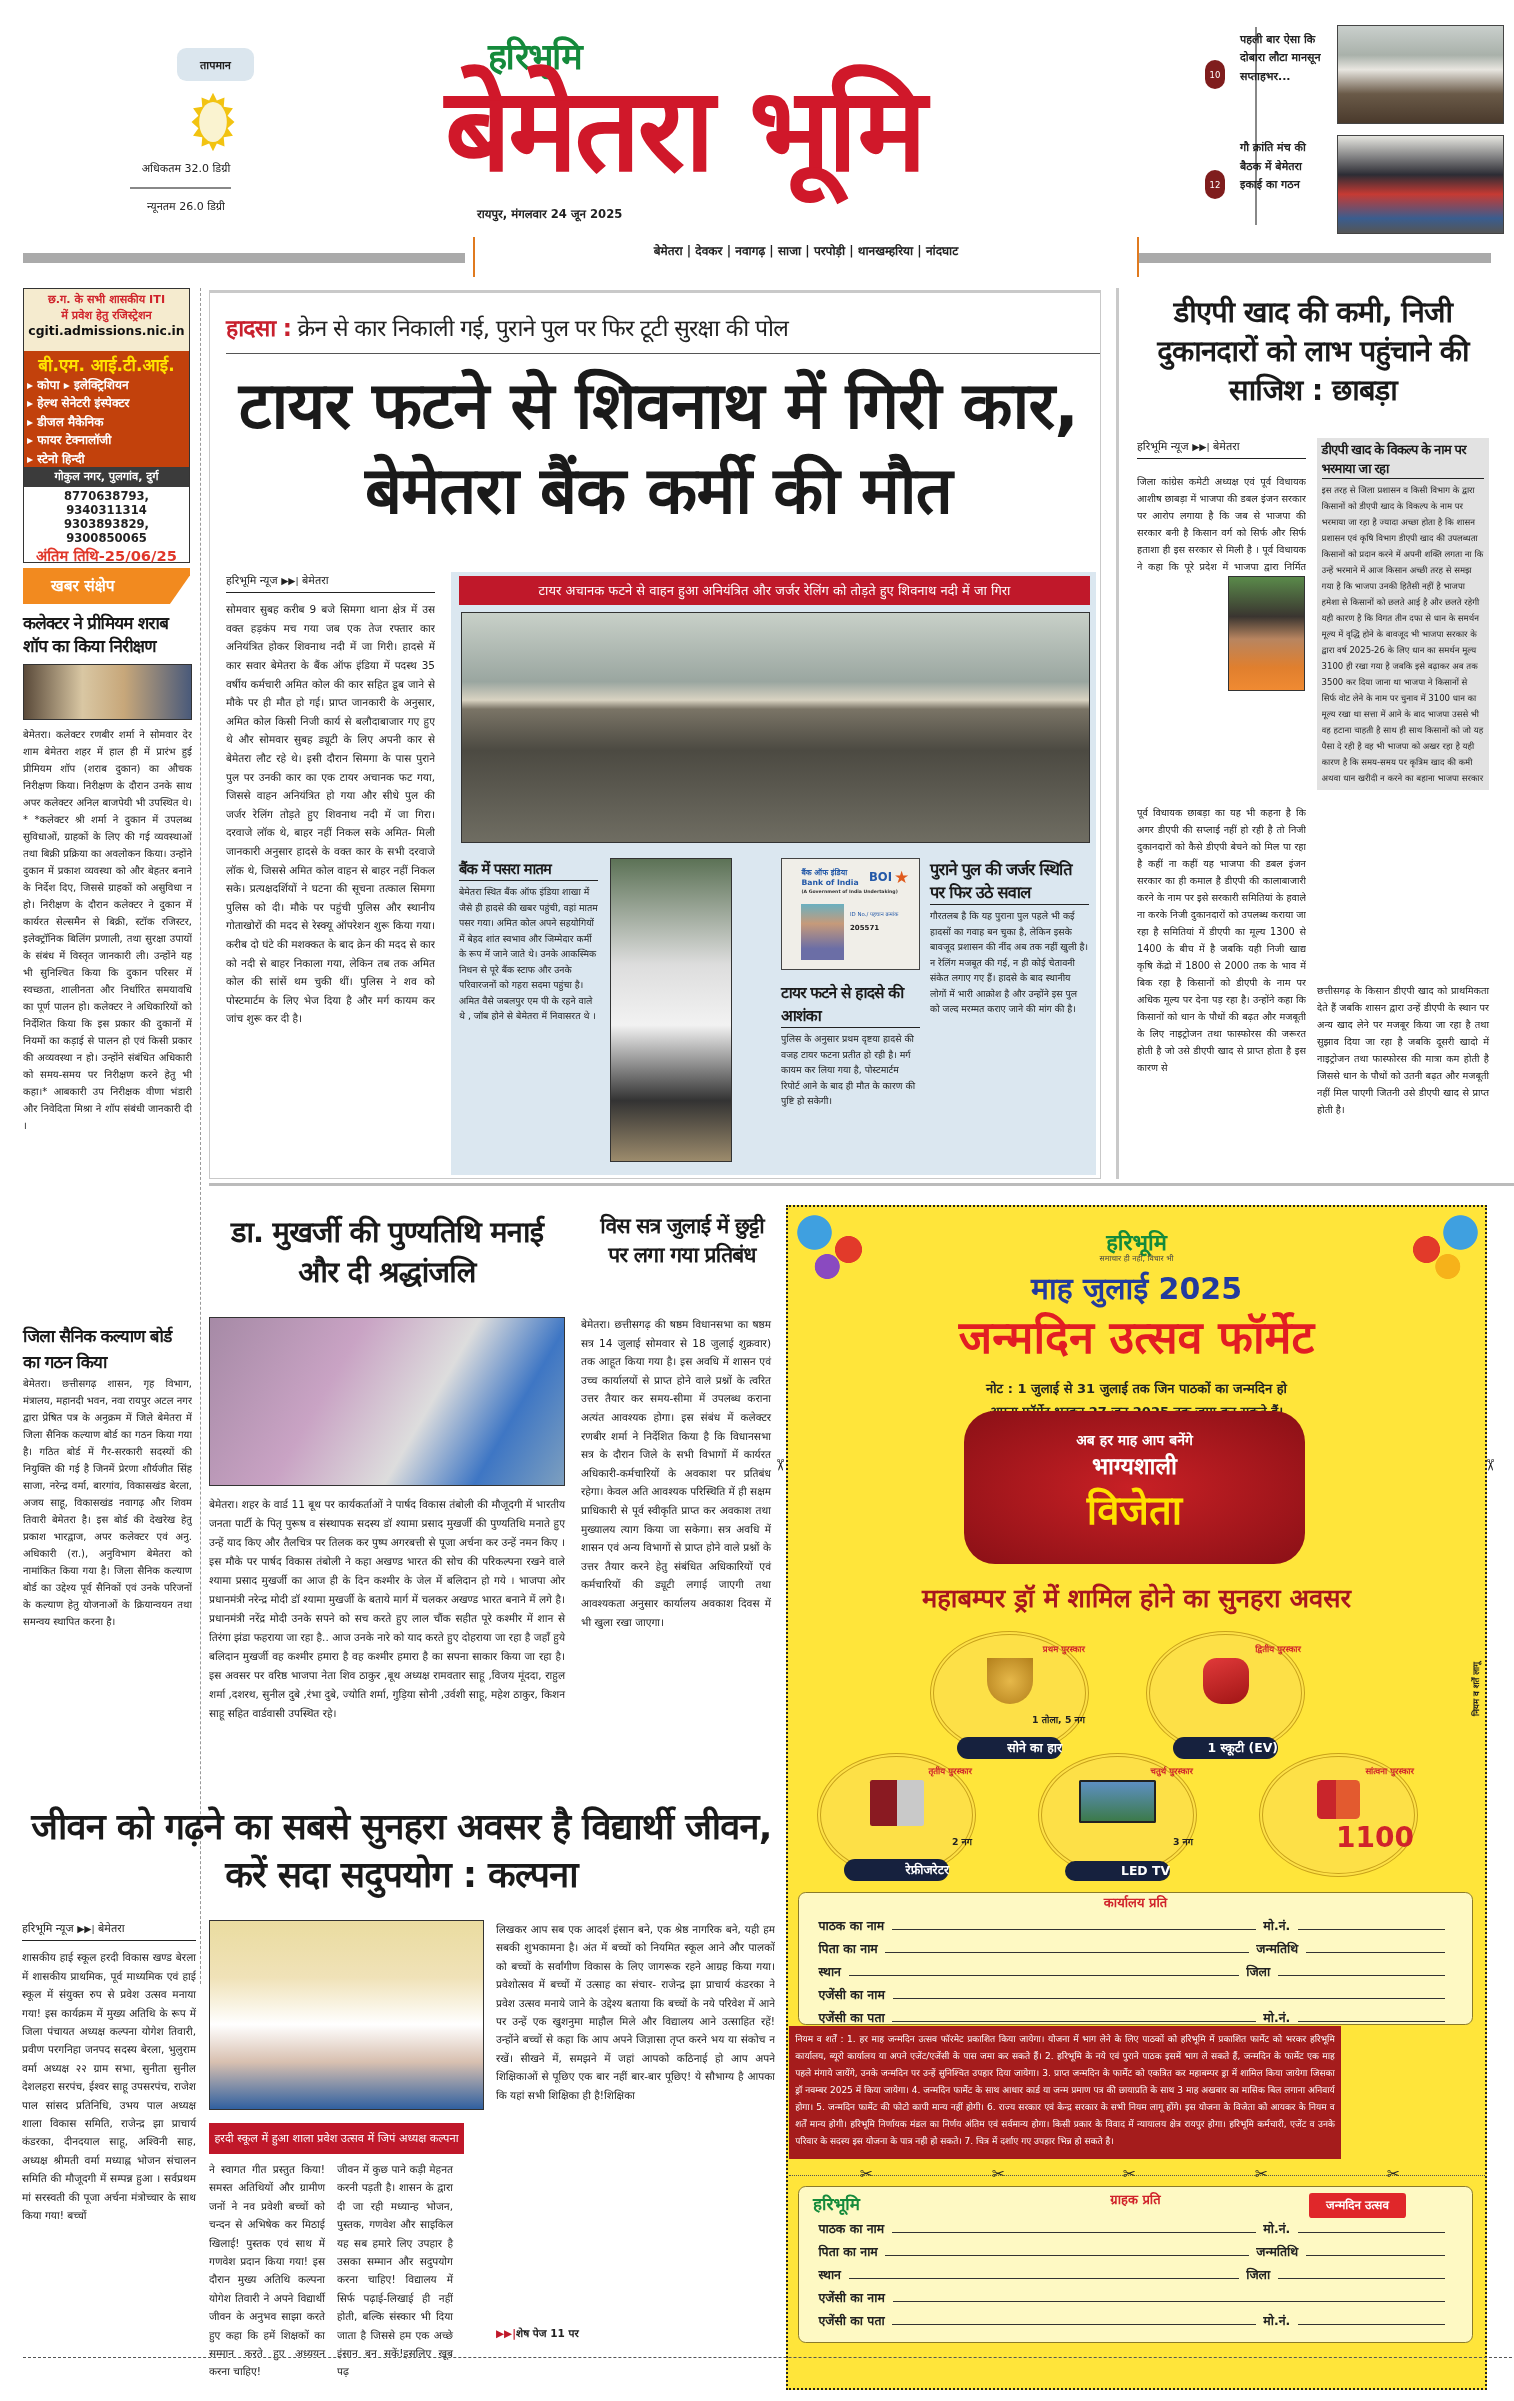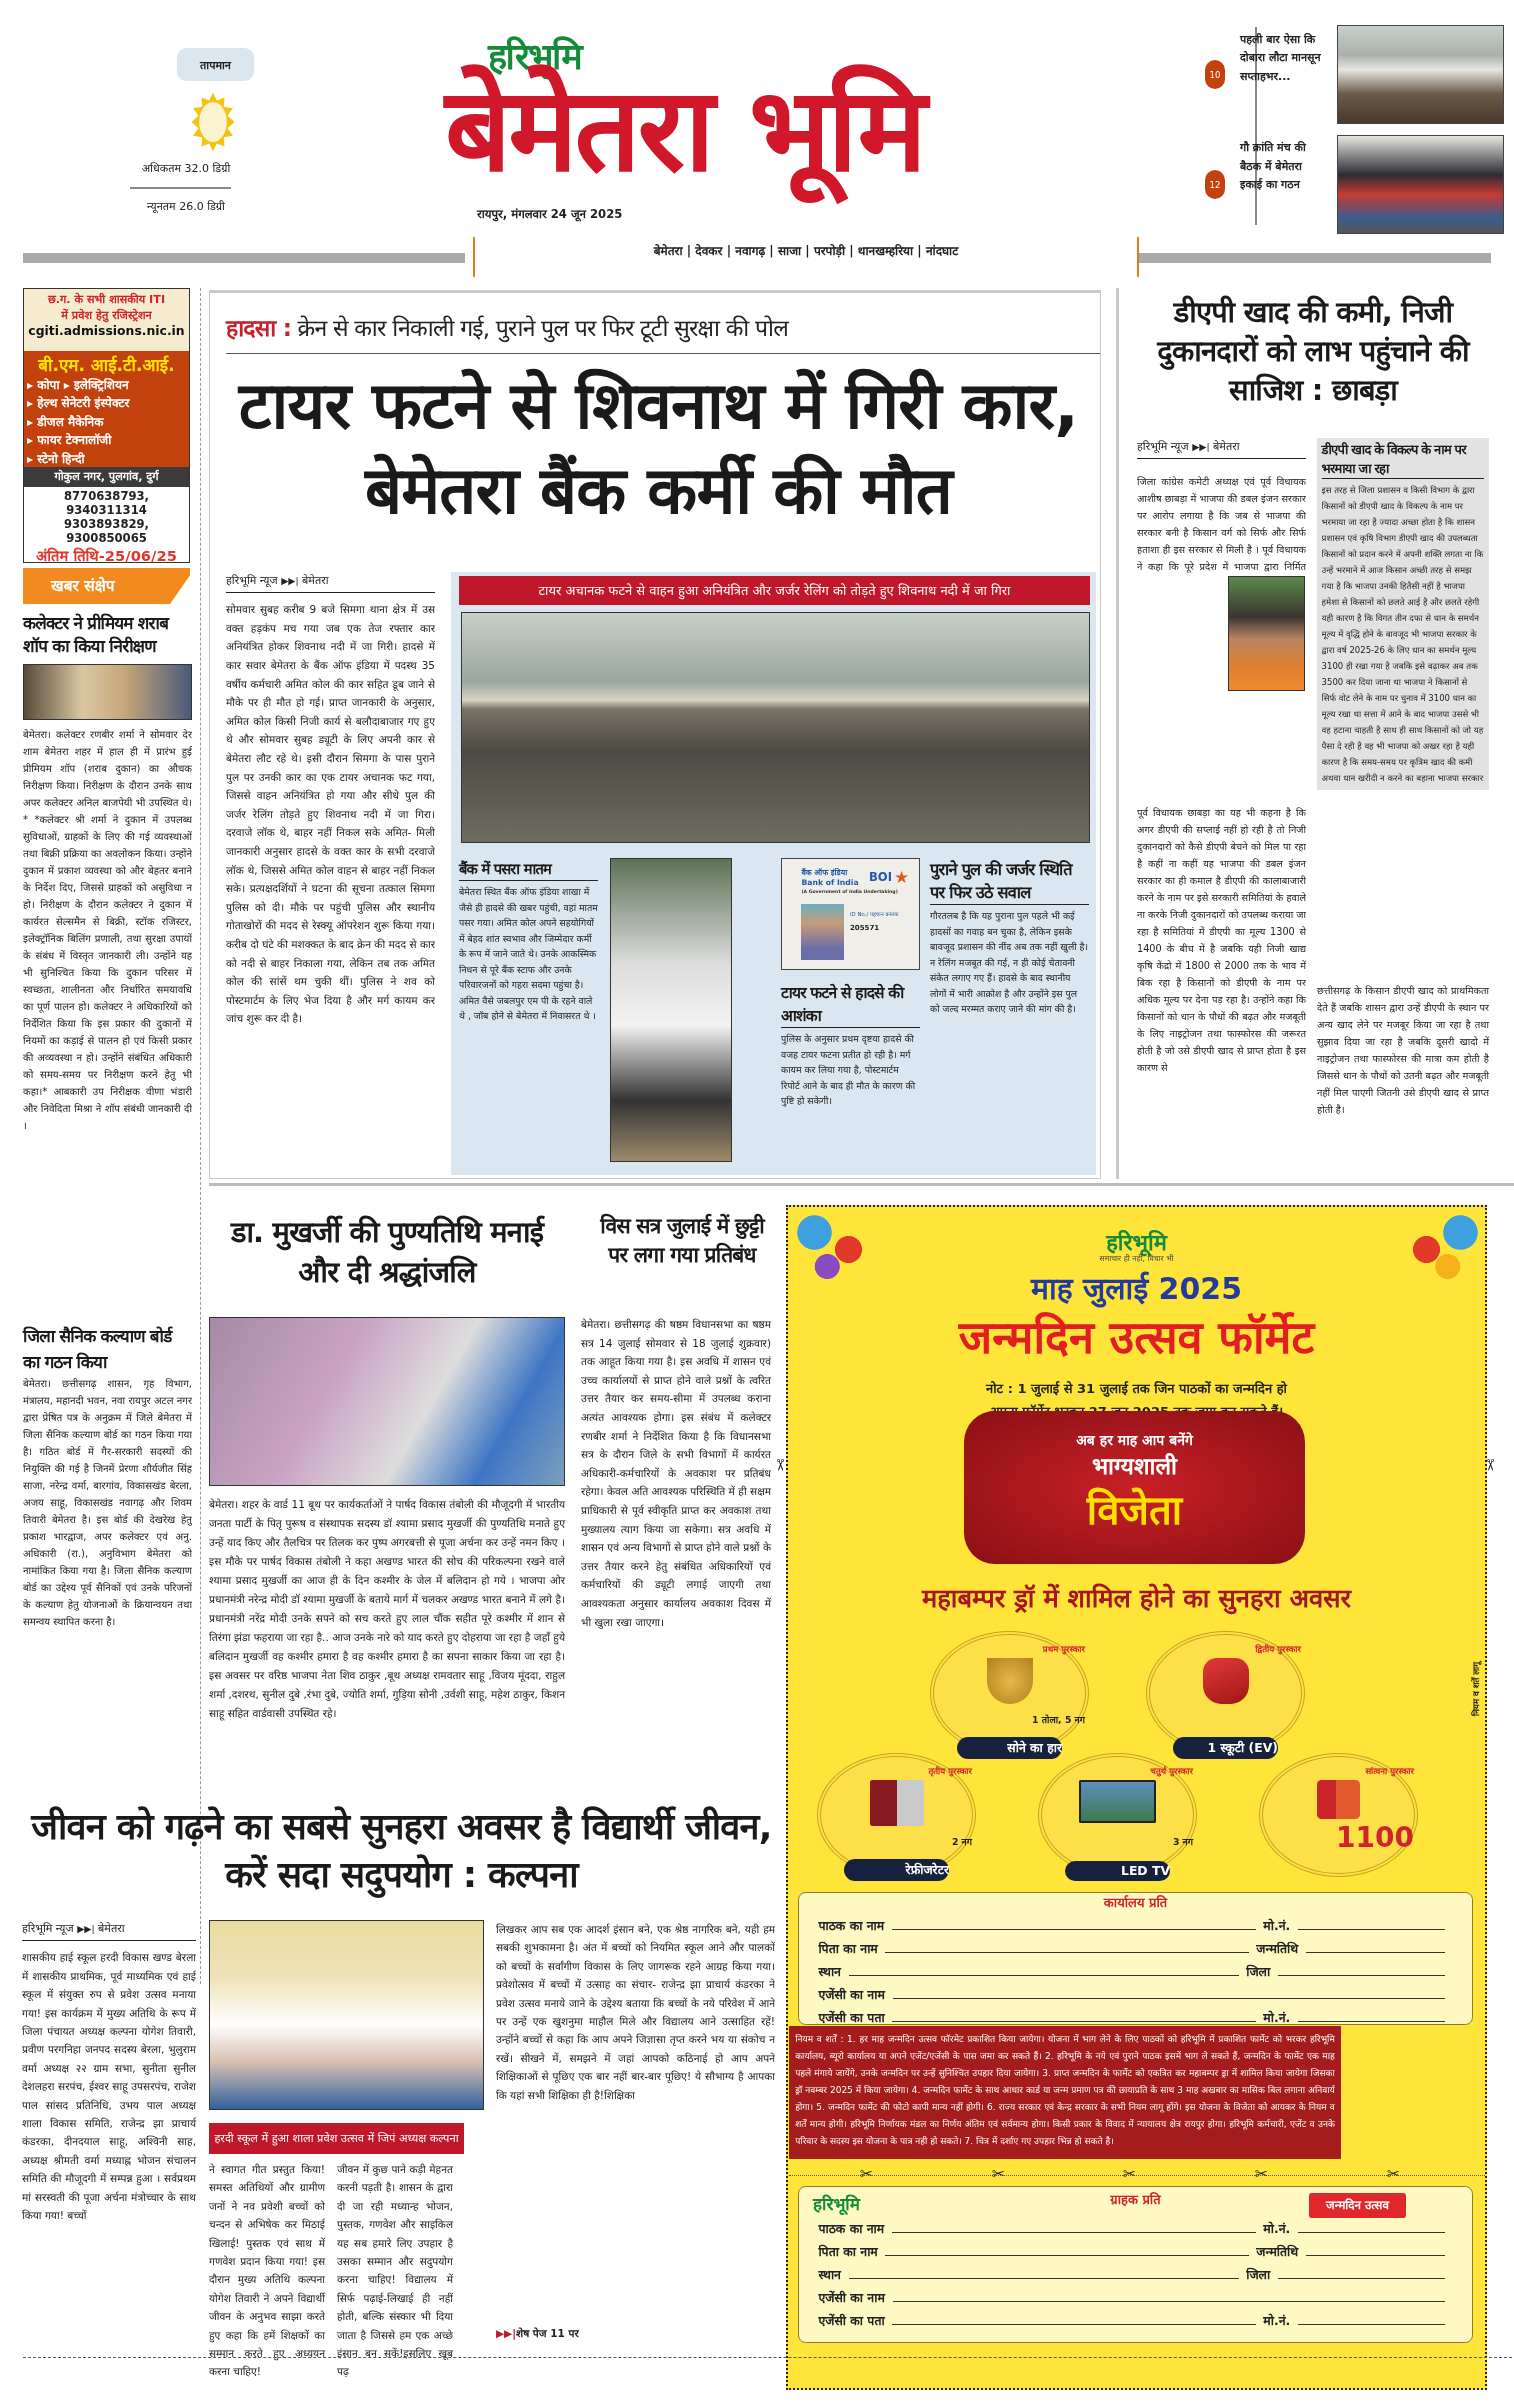--- a/index.html
+++ b/index.html
@@ -18,21 +18,21 @@
 #temp-rule{left:130px;top:187px;width:101px;height:1.5px;background:#888}
 #brand-small{left:488px;top:31px;font-size:36px;font-weight:bold;color:#148a3b;font-family:"DejaVu Sans",sans-serif;letter-spacing:-1.5px}
 #masthead-title{left:445px;top:60px;font-size:116px;line-height:139px;color:#d0182a;font-family:"DejaVu Sans",sans-serif;font-weight:bold;letter-spacing:-3.1px}
 #dateline{left:477px;top:206px;font-size:11.6px;font-weight:bold}
 #grey-bar-l{left:23px;top:253px;width:442px;height:10px;background:#aaa}
 #grey-bar-r{left:1139px;top:253px;width:352px;height:10px;background:#aaa}
 #edition-bracket{left:473px;top:237px;width:666px;height:40px;border-left:2.3px solid #e07a1f;border-right:2.3px solid #e07a1f}
 #edition-list{left:473px;top:242px;width:666px;text-align:center;font-size:12px;font-weight:bold}
 #teaser-line{left:1255px;top:27px;width:1.5px;height:198px;background:#888}
 .teaser{position:absolute;left:1205px;width:310px}
-.teaser .num{position:absolute;left:0;width:20px;height:29px;border-radius:10px;background:#c2410c;color:#fff;font-size:8.5px;display:flex;align-items:center;justify-content:center}
+.teaser .num{position:absolute;left:0;width:20px;height:29px;border-radius:10px;background:#7f1d1d;color:#fff;font-size:8.5px;display:flex;align-items:center;justify-content:center}
 .teaser .txt{position:absolute;left:35px;width:85px;font-size:11px;line-height:18.6px;font-weight:bold;color:#222}
 .teaser .pic{position:absolute;left:132px;width:167px;height:99px;border:0.8px solid #444}
 
 #iti-ad{left:23px;top:288px;width:167px;height:275px;border:1.5px solid #333}
 #iti-top{background:#f5ebcf;color:#d0232b;text-align:center;font-weight:bold;font-size:11.2px;line-height:15.5px;padding-top:3.1px;height:62px}
 #iti-url{color:#111;font-size:12.4px}
 #iti-red{background:#c2410c;color:#fff;padding:1.5px 3.1px;height:116px}
 #iti-red .big{color:#ffe100;font-size:17px;font-weight:bold;text-align:center}
 #iti-red .item{font-size:12px;font-weight:bold;line-height:18.6px}
 #iti-addr{background:#3b3b3b;color:#fff;font-weight:bold;text-align:center;font-size:11.2px;height:20px;line-height:20px}

